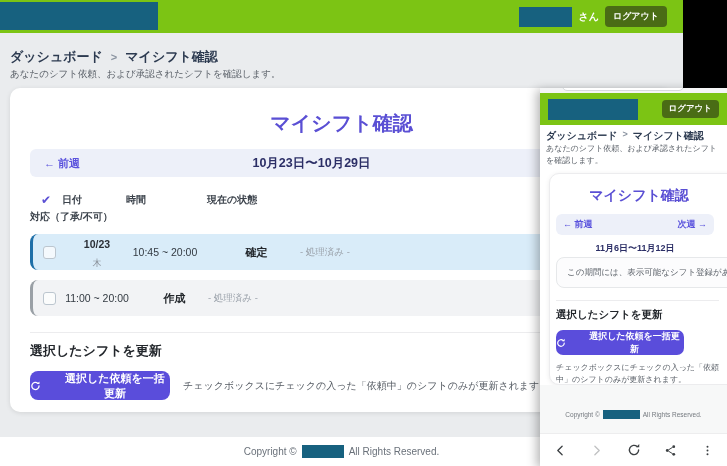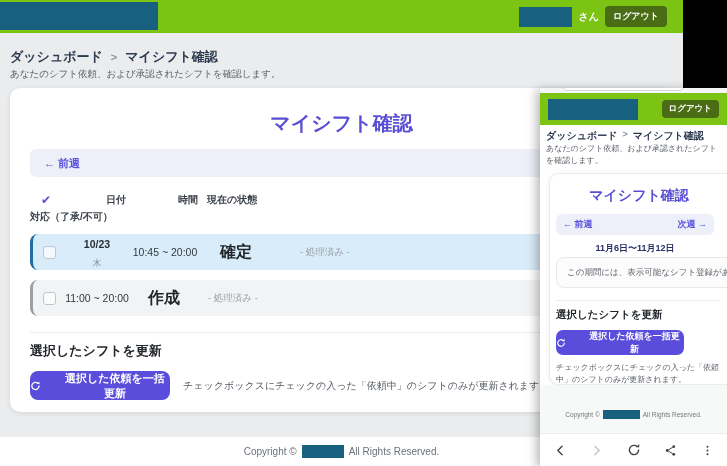--- a/index.html
+++ b/index.html
@@ -20,33 +20,33 @@
   .dt-breadcrumb .sep { color:#8a93a0; font-size:11px; }
   .dt-subtitle { position:absolute; left:10px; top:68px; font-size:9.5px; color:#5a6068; }
   .dt-card { position:absolute; left:10px; top:88px; width:663px; height:324px; background:#fff; border-radius:10px; box-shadow:0 1px 5px rgba(0,0,0,.10); padding:20px; }
   .dt-title { text-align:center; margin-top:2px; font-size:20px; font-weight:bold; color:#5a4fd4; }
   .dt-weekbar { position:relative; margin-top:12px; height:28px; background:#edf0f9; border-radius:6px; display:flex; align-items:center; }
   .dt-weekprev { margin-left:14px; font-size:11px; font-weight:bold; color:#5a52dd; text-decoration:none; cursor:pointer; }
   .dt-weekrange { position:absolute; left:0; right:60px; text-align:center; font-size:12.5px; font-weight:bold; color:#2b2e66; }
   .tgrid { display:grid; grid-template-columns:32px 64px 72px 92px auto; align-items:center; }
   .dt-thead { margin-top:16px; font-size:10px; color:#3c434c; font-weight:bold; }
   .dt-thead .chk-ico { color:#5a4fd4; font-size:12px; text-align:center; }
-  .dt-thead .c { text-align:right; }
+  .dt-thead .c { text-align:left; }
   .dt-thead .l { padding-left:9px; }
   .dt-thead2 { margin-top:3px; font-size:10px; font-weight:bold; color:#3c434c; }
   .dt-row { height:36px; margin-top:10px; border-radius:8px; border-left:3px solid; }
   .row-blue { background:#d9ecf9; border-left-color:#1e6fa8;margin-top:10px; }
   .row-grey { background:#f2f3f5; border-left-color:#9aa0a6; }
   .dt-row .tgrid { height:100%; }
   .cbx { width:13px; height:13px; border:1px solid #bcc6cf; border-radius:3px; background:rgba(255,255,255,.7); margin:0 auto; cursor:pointer; }
   .cell-date { text-align:center; line-height:1.15; }
   .cell-date .d { font-size:10.5px; font-weight:bold; color:#2a2f36; }
   .cell-date .w { font-size:9px; color:#8a919a; }
   .cell-time { text-align:center; font-size:10.5px; color:#333a42; }
-  .cell-status { padding-left:19px; font-size:16px; font-weight:bold; color:#22262b; }
+  .cell-status { padding-left:19px; font-size:11px; font-weight:bold; color:#22262b;text-align:center; }
   .cell-action { padding-left:7px; font-size:9.5px; color:#9aa1aa; }
   .dt-hr { border:none; border-top:1px solid #ececee; margin-top:16px; }
   .dt-upd-h { margin-top:9px; font-size:13px; font-weight:bold; color:#22262b; }
   .dt-upd-row { margin-top:11px; display:flex; align-items:center; }
   .btn-primary { display:inline-flex; align-items:center; justify-content:center; gap:19px; background:#5a4ddb; color:#fff; border:none; border-radius:8px; font-weight:bold; cursor:pointer; font-family:inherit; }
   .dt-upd-row .btn-primary { width:140px; height:29px; font-size:11px; }
   .dt-upd-note { margin-left:13px; font-size:10px; color:#555b63; }
   .dt-footer { position:absolute; left:0; top:437px; width:683px; height:29px; background:#fff; display:flex; align-items:center; justify-content:center; gap:5px; font-size:10px; color:#6a717a; }
   .dt-footer .redact { width:42px; height:13px; }
 
@@ -101,20 +101,21 @@
       <span class="sep">&gt;</span>
       <span>マイシフト確認</span>
     </nav>
     <p class="dt-subtitle">あなたのシフト依頼、および承認されたシフトを確認します。</p>
 
     <section class="dt-card">
       <h1 class="dt-title">マイシフト確認</h1>
 
       <div class="dt-weekbar">
         <a class="dt-weekprev">← 前週</a>
+        <span class="dt-weekrange">10月23日〜10月29日</span>
       </div>
 
       <div class="dt-thead">
         <div class="tgrid">
           <span class="chk-ico">✔</span>
           <span class="c">日付</span>
           <span class="c">時間</span>
           <span class="l">現在の状態</span>
           <span></span>
         </div>

